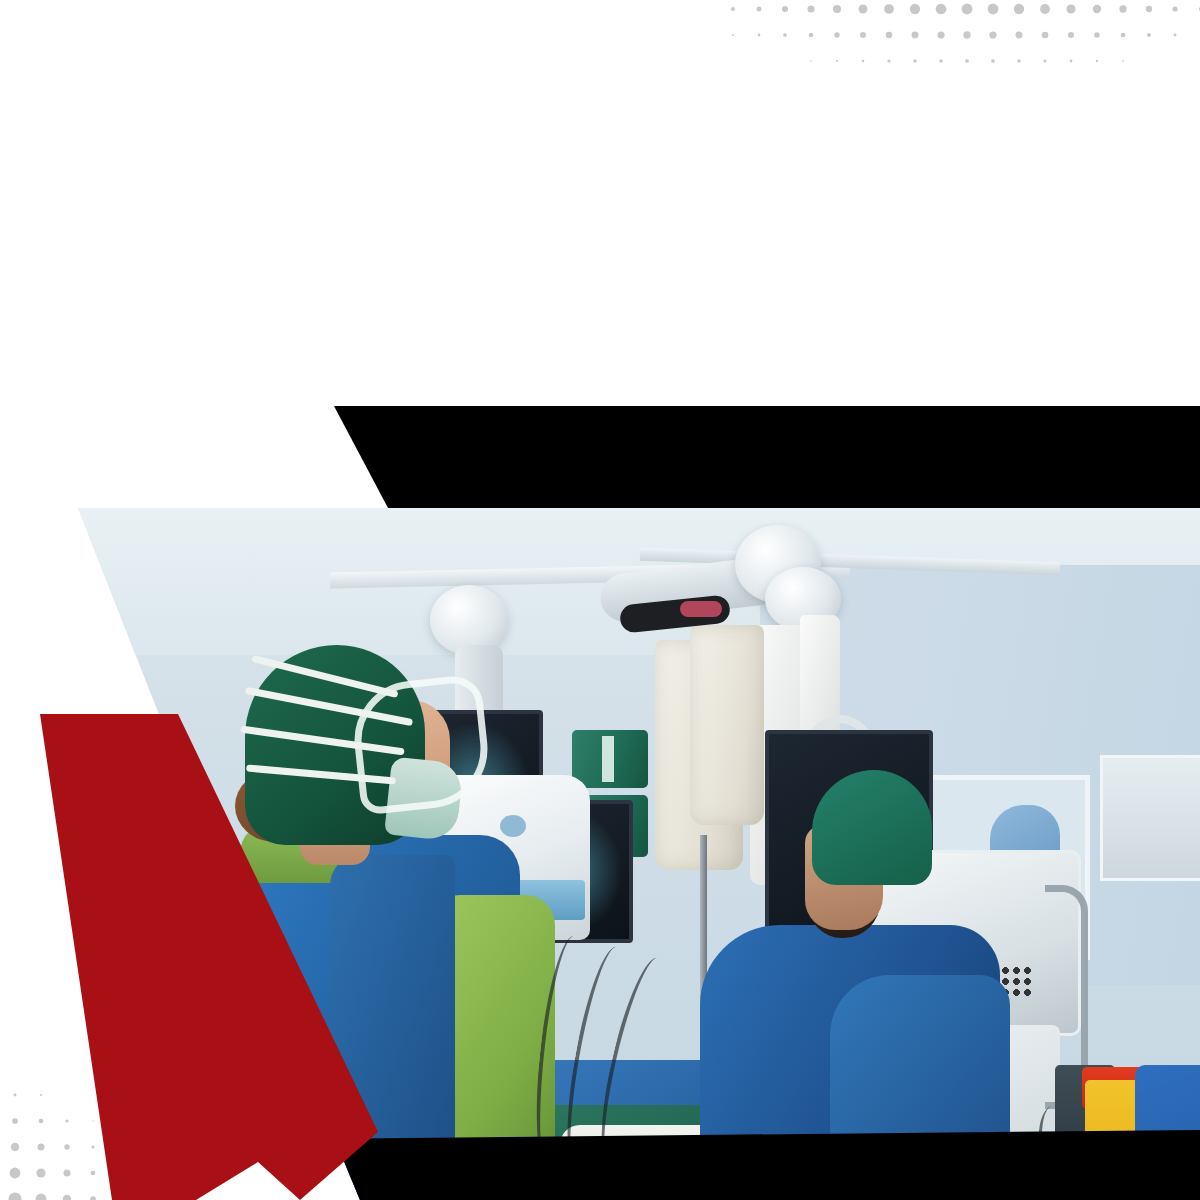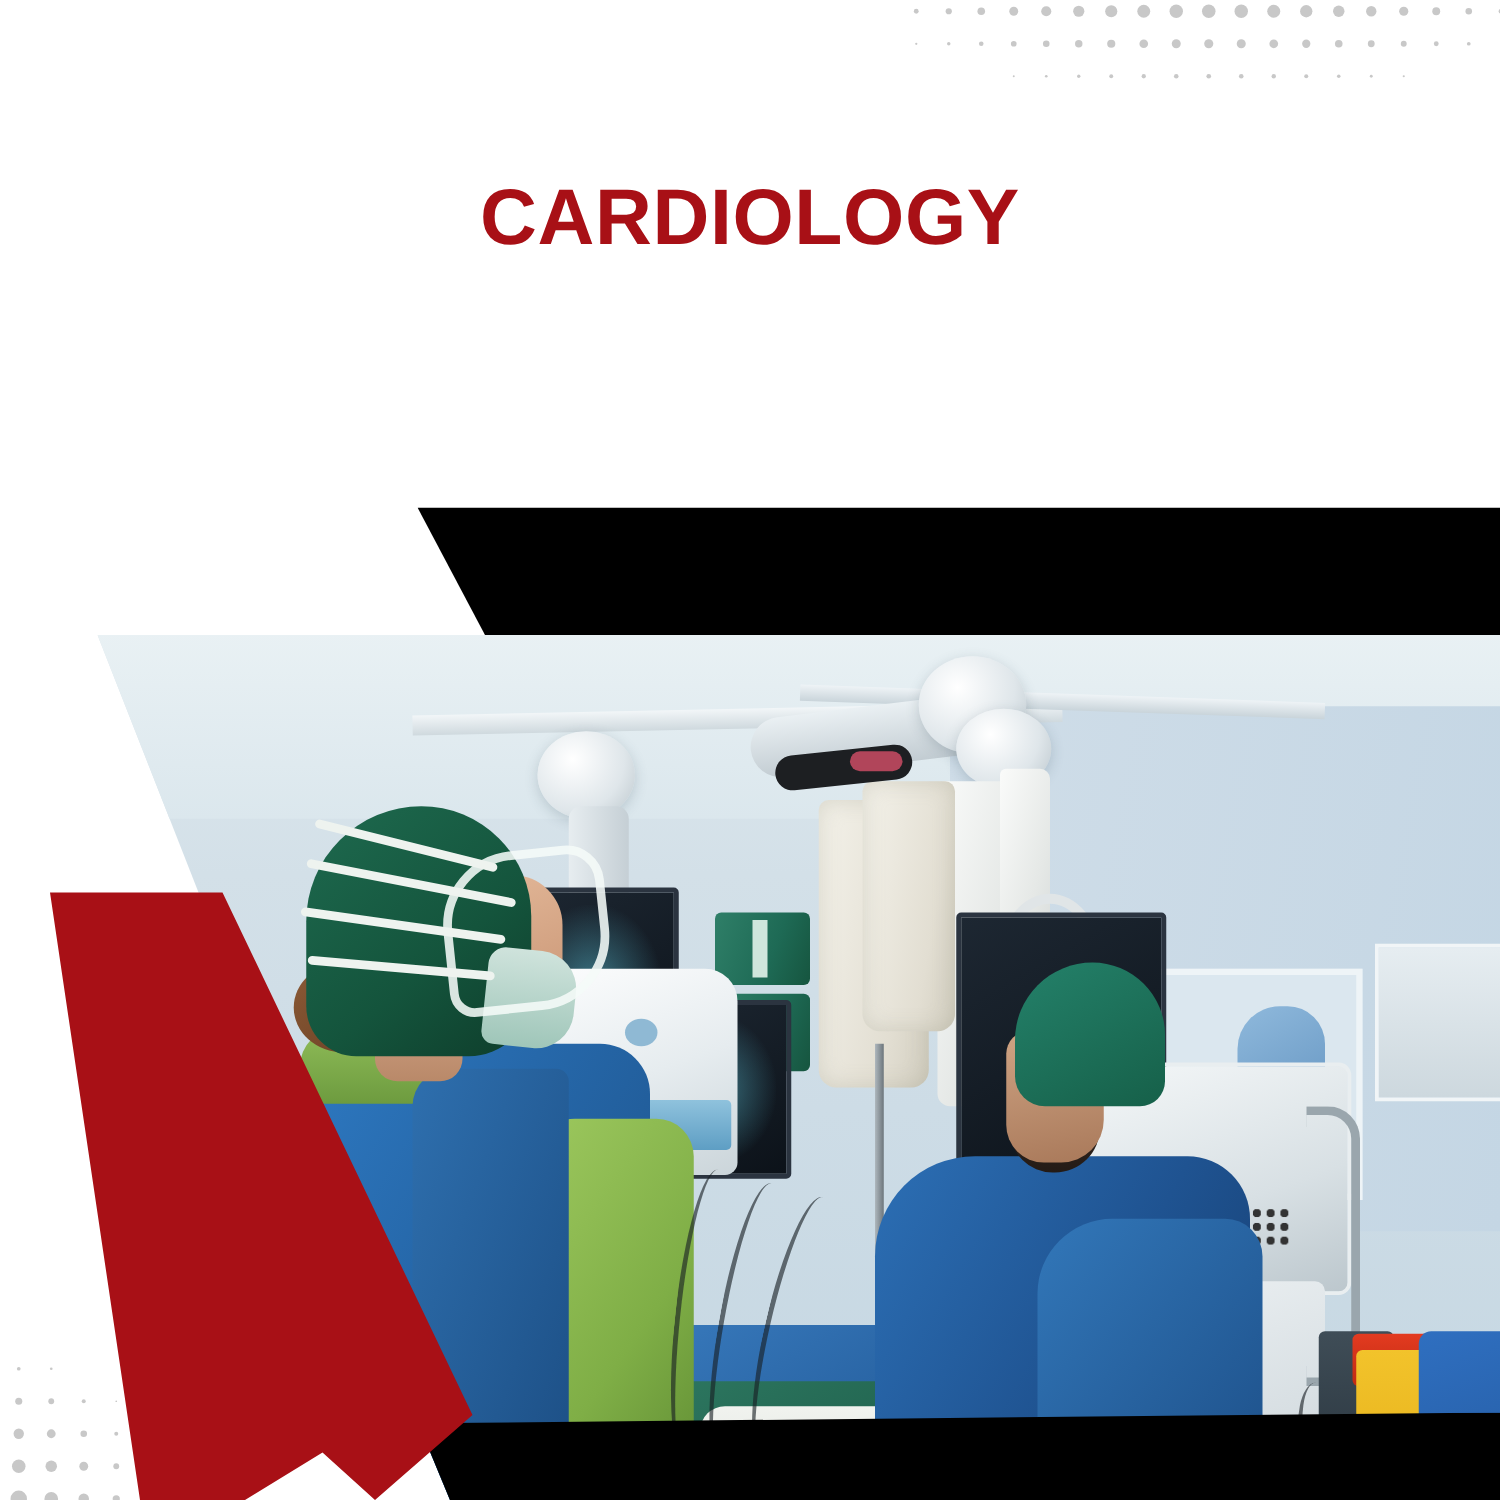--- a/index.html
+++ b/index.html
@@ -528,21 +528,20 @@
         <circle cx="13.0" cy="221.0" r="8.53" fill="#C8C8C8"></circle>
         <circle cx="39.0" cy="221.0" r="7.24" fill="#C8C8C8"></circle>
         <circle cx="65.0" cy="221.0" r="5.86" fill="#C8C8C8"></circle>
         <circle cx="91.0" cy="221.0" r="4.47" fill="#C8C8C8"></circle>
         <circle cx="117.0" cy="221.0" r="3.08" fill="#C8C8C8"></circle>
         <circle cx="143.0" cy="221.0" r="1.69" fill="#C8C8C8"></circle>
       </svg>
   </div>
 
   <div id="title-block">
-    <span class="line">CARDIOLOGY</span>
   </div>
 
   <div id="black-band"></div>
 
   <div id="photo">
     <div class="scene">
 
       <div class="pl ceiling"></div>
       <div class="pl wall-right"></div>
       <div class="pl wall-panel"></div>

